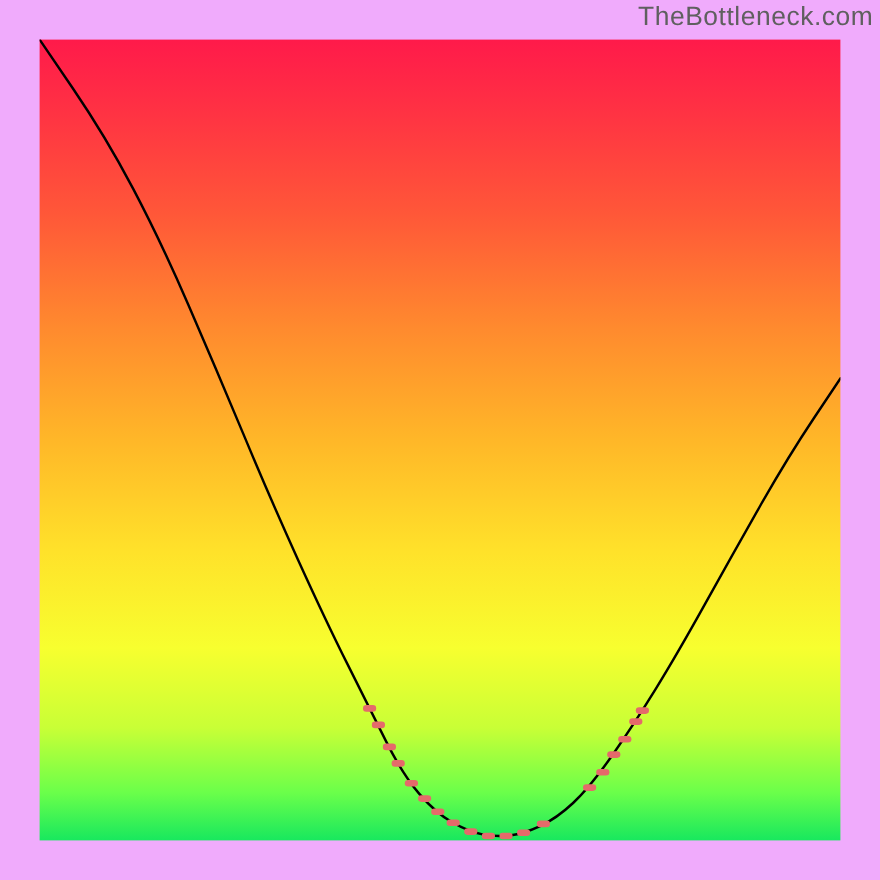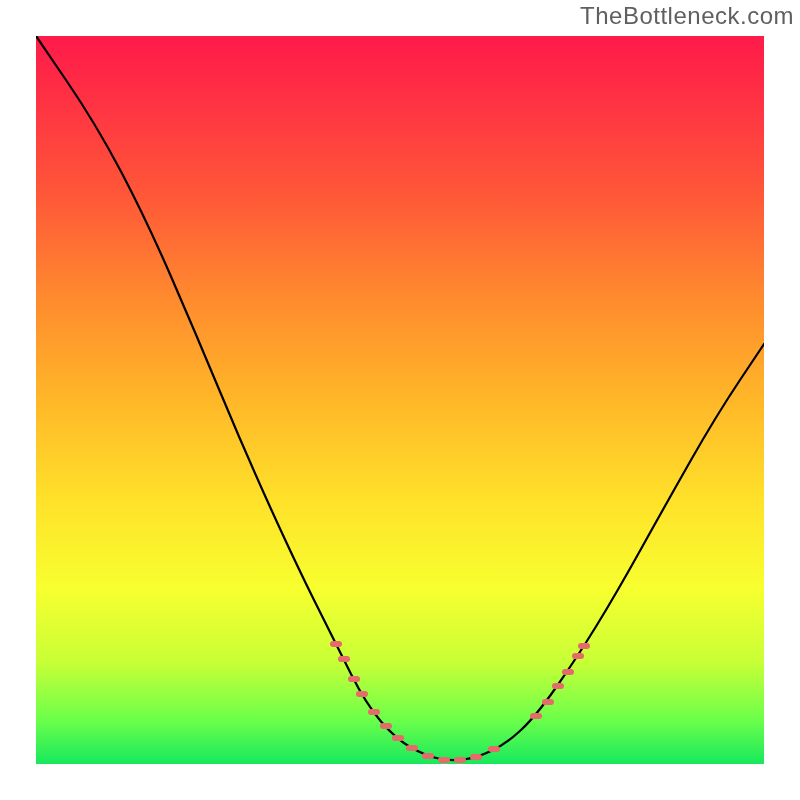--- a/index.html
+++ b/index.html
@@ -9,21 +9,21 @@
     height: 800px;
     background: #000000;
     overflow: hidden;
   }
   .outer {
     position: absolute;
     left: 0;
     top: 0;
     width: 800px;
     height: 800px;
-    background: #ffffff;
+    background: #f0abfc;
   }
   .plot {
     position: absolute;
     left: 36px;
     top: 36px;
     width: 728px;
     height: 728px;
     
     background: linear-gradient(
       to bottom,

